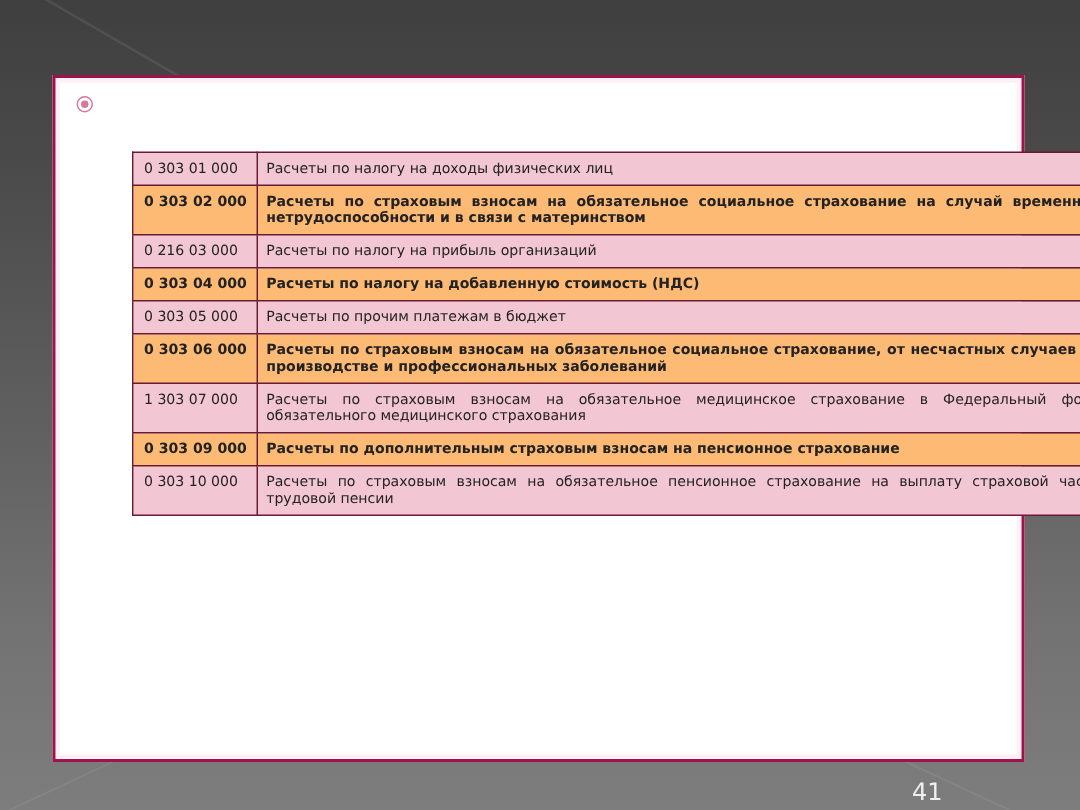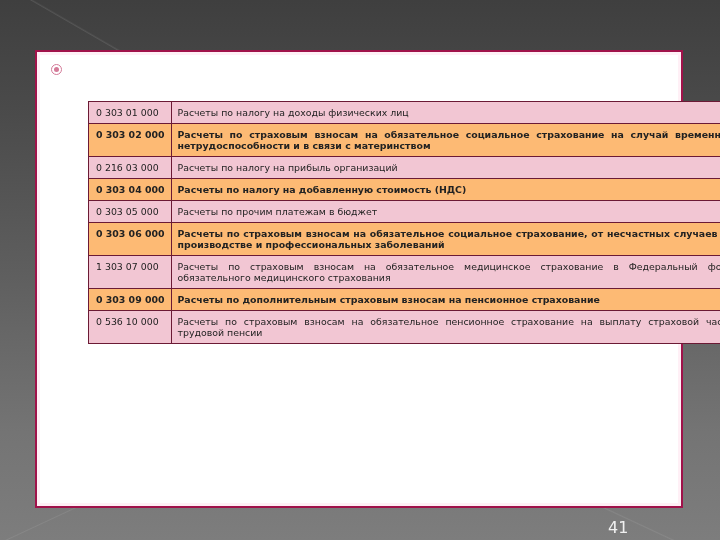--- a/index.html
+++ b/index.html
@@ -106,20 +106,20 @@
       </tr>
       <tr class="odd">
         <td class="code">1 303 07 000</td>
         <td>Расчеты по страховым взносам на обязательное медицинское страхование в Федеральный фонд обязательного медицинского страхования</td>
       </tr>
       <tr class="even">
         <td class="code">0 303 09 000</td>
         <td>Расчеты по дополнительным страховым взносам на пенсионное страхование</td>
       </tr>
       <tr class="odd">
-        <td class="code">0 536 10 000</td>
+        <td class="code">0 303 10 000</td>
         <td>Расчеты по страховым взносам на обязательное пенсионное страхование на выплату страховой части трудовой пенсии</td>
       </tr>
     </tbody>
   </table>
 </div>
 
 <div class="page-num">41</div>
 
 </body></html>

